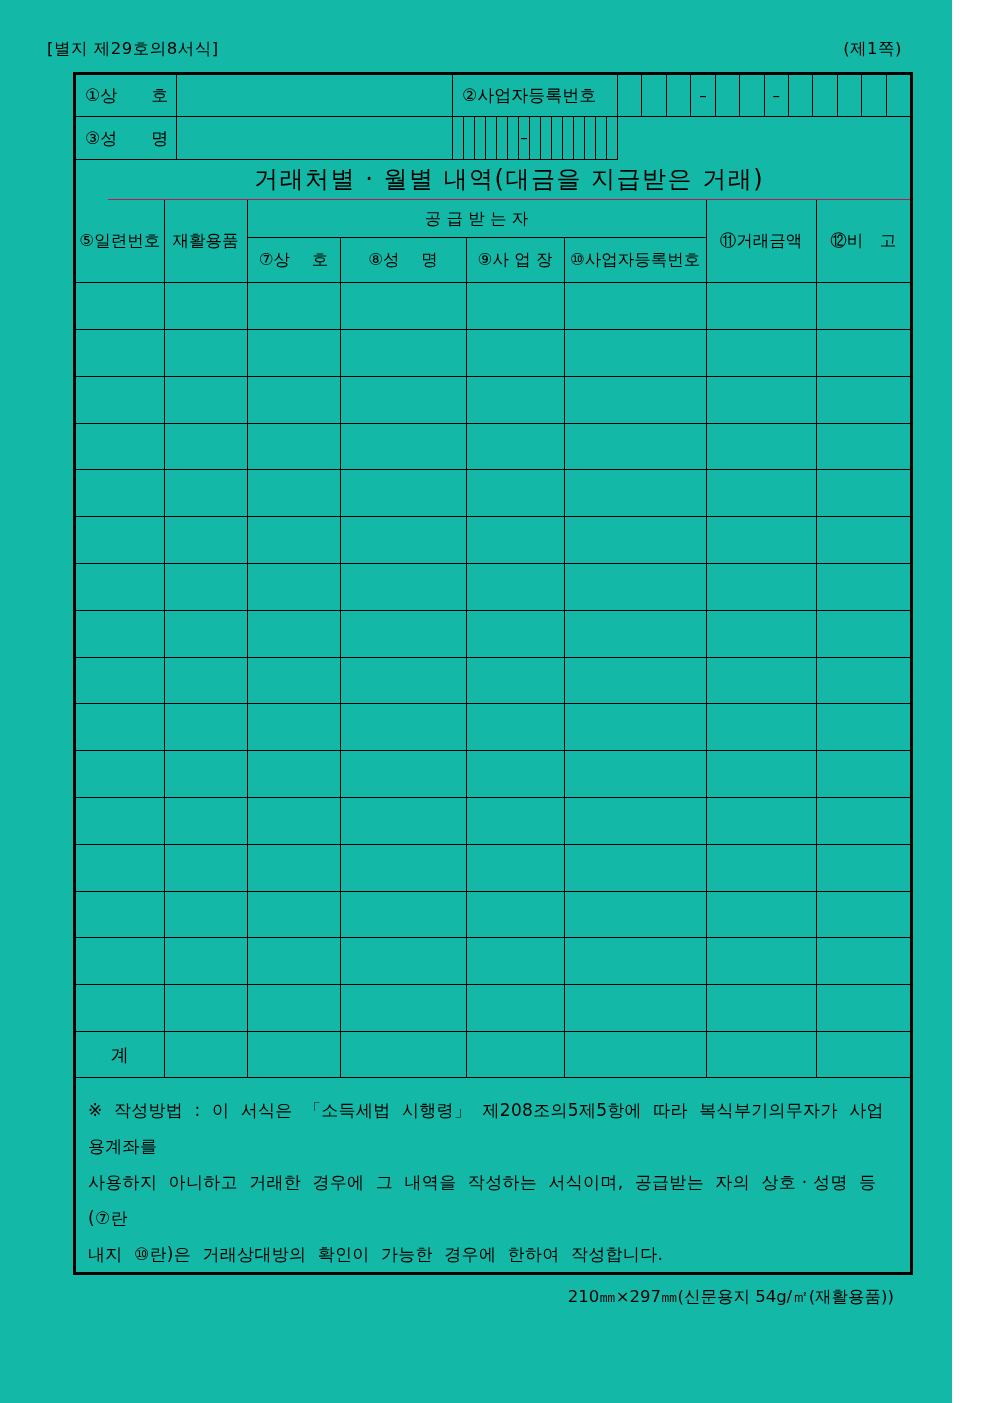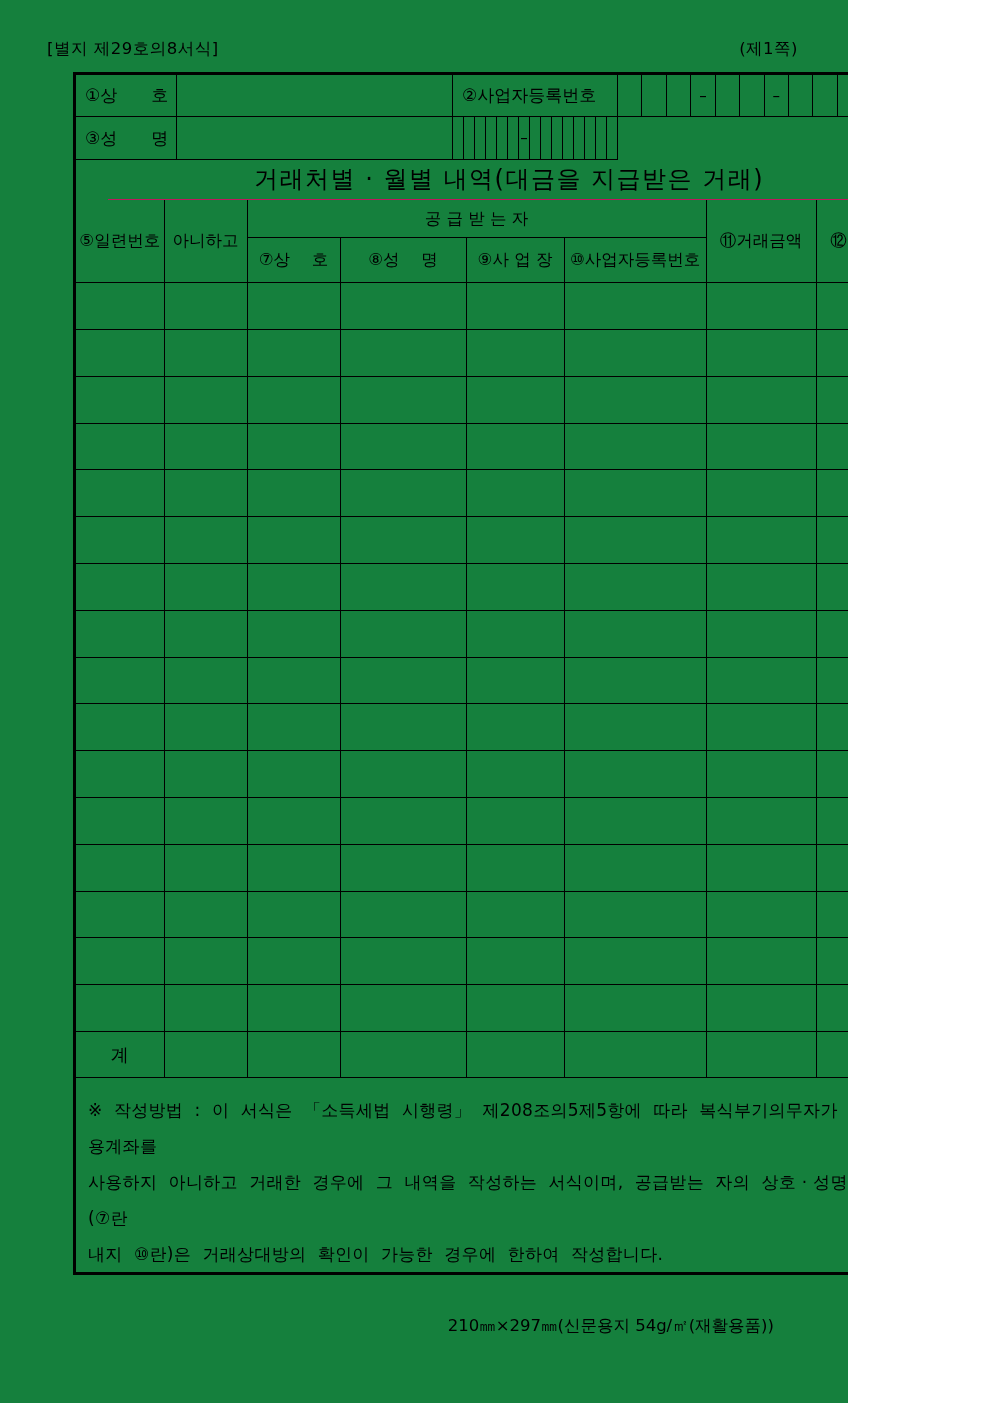--- a/index.html
+++ b/index.html
@@ -1,22 +1,22 @@
 <!DOCTYPE html>
 <html><head>
 <meta charset="utf-8">
 <style>
   * { box-sizing: border-box; margin: 0; padding: 0; }
   html, body { background: #fff; }
   body { font-family: "DejaVu Sans", sans-serif; color: #000; }
   .page {
     position: relative;
-    width: 848px;
+    width: 952px;
     height: 1403px;
-    background: #15803d;
+    background: #14b8a6;
     overflow: hidden;
   }
   .top-row {
     position: absolute;
     top: 38px; left: 0; right: 0;
     display: flex;
     justify-content: space-between;
     padding: 0 50px 0 47px;
     font-size: 16.5px;
     letter-spacing: 0.5px;
@@ -108,23 +108,22 @@
     font-size: 17px;
     line-height: 36px;
     letter-spacing: 0.3px;
   }
   .footnote .fn-line { white-space: pre-wrap; }
   .footnote .fn-indent { }
   .paper-note {
     position: absolute;
     top: 1286px; left: 0; right: 0;
     text-align: right;
-    padding-right: 74px;
+    padding-right: 58px;
     font-size: 16.5px;
-    margin-top: 29px;
   }
 </style>
 </head>
 <body>
 
 <div class="page">
 
   <div class="top-row">
     <span>[별지 제29호의8서식]</span>
     <span>(제1쪽)</span>
@@ -182,21 +181,21 @@
           <col style="width:93px">
           <col style="width:126px">
         <col style="width:98px">
           <col style="width:142px">
           <col style="width:110px">
           <col style="width:94px">
       </colgroup>
       <thead>
         <tr class="hdr-top">
           <th rowspan="2">⑤일련번호</th>
-          <th rowspan="2">아니하고</th>
+          <th rowspan="2">재활용품</th>
           <th colspan="4">공 급 받 는 자</th>
           <th rowspan="2">⑪거래금액</th>
           <th rowspan="2">⑫비　고</th>
         </tr>
         <tr class="hdr-sub">
           <th>⑦상　 호</th>
           <th>⑧성　 명</th>
           <th>⑨사 업 장</th>
           <th>⑩사업자등록번호</th>
         </tr>

